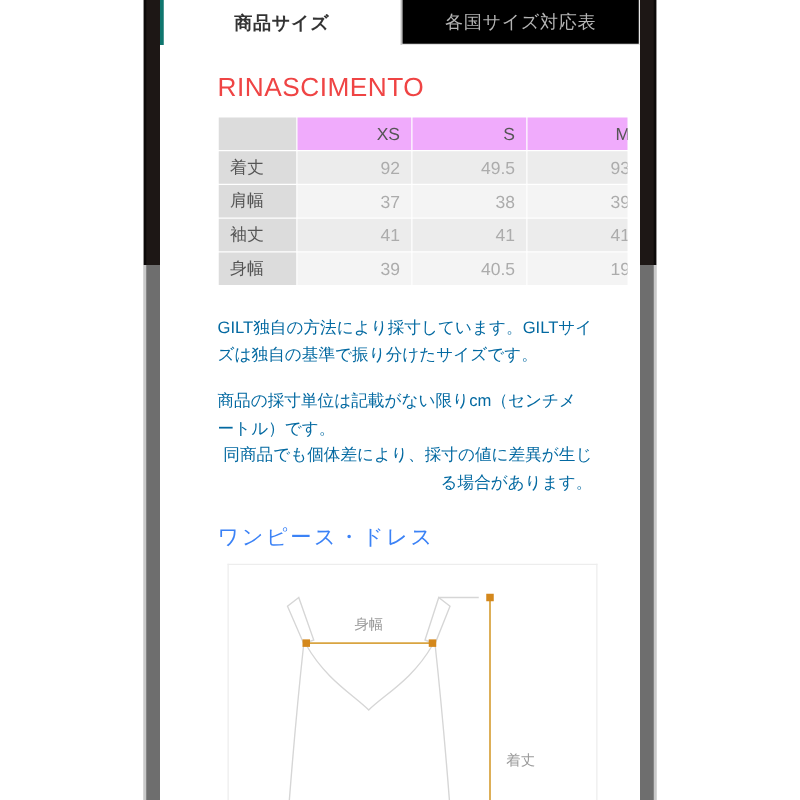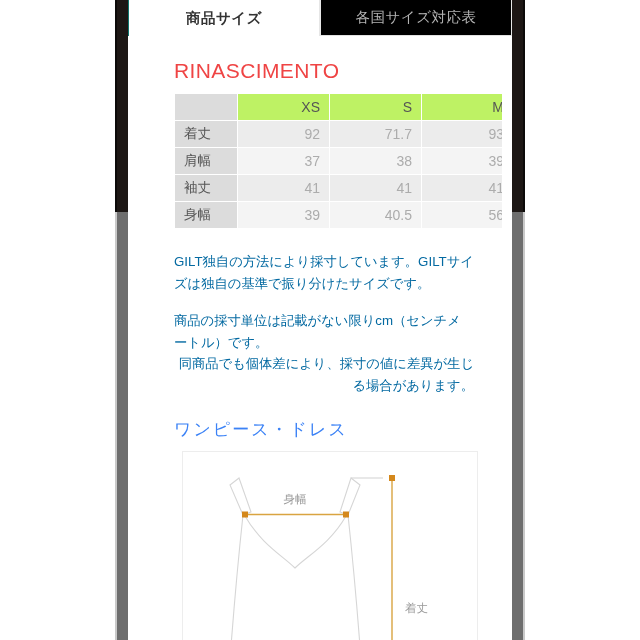--- a/index.html
+++ b/index.html
@@ -93,21 +93,21 @@
     align-items: center;
     justify-content: center;
     font-size: 14.5px;
     letter-spacing: .5px;
     background: #ffffff;
     position: relative;
   }
   .tab.active {
     color: #333333;
     font-weight: 600;
-    border-left: 1px solid #0f766e;
+    border-left: 3px solid #0f766e;
     border-right: 1px solid #e6e6e6;
     border-top: none;
     background: #ffffff;
   }
   .tab.inactive {
     color: #b4b4b4;
     background: #000000;
     border: 1px solid #e8e8e8;
     border-top: none;
     border-bottom: 1px solid #e2e2e2;
@@ -142,21 +142,21 @@
   table.size-table th,
   table.size-table td {
     height: 26px;
     font-size: 14px;
     font-weight: 400;
     padding: 0 9px;
     white-space: nowrap;
   }
   
   table.size-table thead th {
-    background: #bef264;
+    background: #f0abfc;
     color: #555555;
     text-align: right;
   }
   table.size-table thead th.corner {
     background: #dcdcdc;
     width: 62px;
   }
   
   table.size-table tbody th {
     background: #dcdcdc;
@@ -243,40 +243,40 @@
               <th class="corner"></th>
               <th>XS</th>
               <th>S</th>
               <th>M</th>
             </tr>
           </thead>
           <tbody>
             <tr>
               <th>着丈</th>
               <td>92</td>
-              <td>71.7</td>
+              <td>49.5</td>
               <td>93</td>
             </tr>
             <tr>
               <th>肩幅</th>
               <td>37</td>
               <td>38</td>
               <td>39</td>
             </tr>
             <tr>
               <th>袖丈</th>
               <td>41</td>
               <td>41</td>
               <td>41</td>
             </tr>
             <tr>
               <th>身幅</th>
               <td>39</td>
               <td>40.5</td>
-              <td>56</td>
+              <td>19</td>
             </tr>
           </tbody>
         </table>
       </div>
 
       <div class="notes">
         <p>GILT独自の方法により採寸しています。GILTサイズは独自の基準で振り分けたサイズです。</p>
         <p class="tight">商品の採寸単位は記載がない限りcm（センチメートル）です。</p>
         <p class="tight">同商品でも個体差により、採寸の値に差異が生じる場合があります。</p>
       </div>

